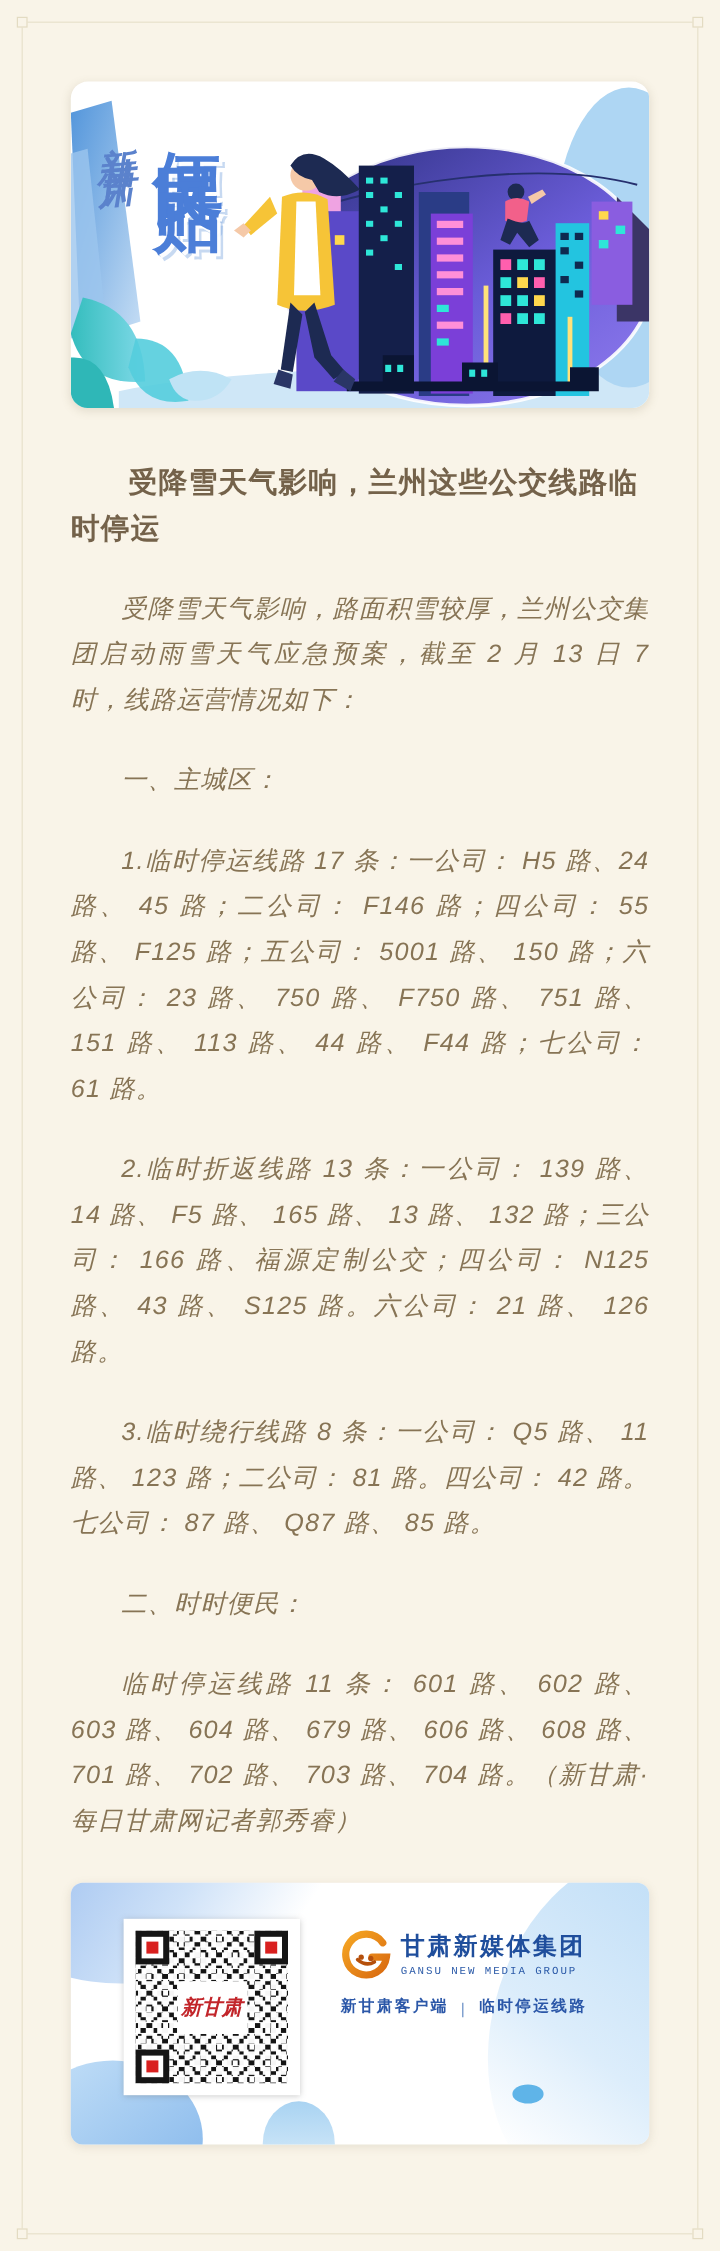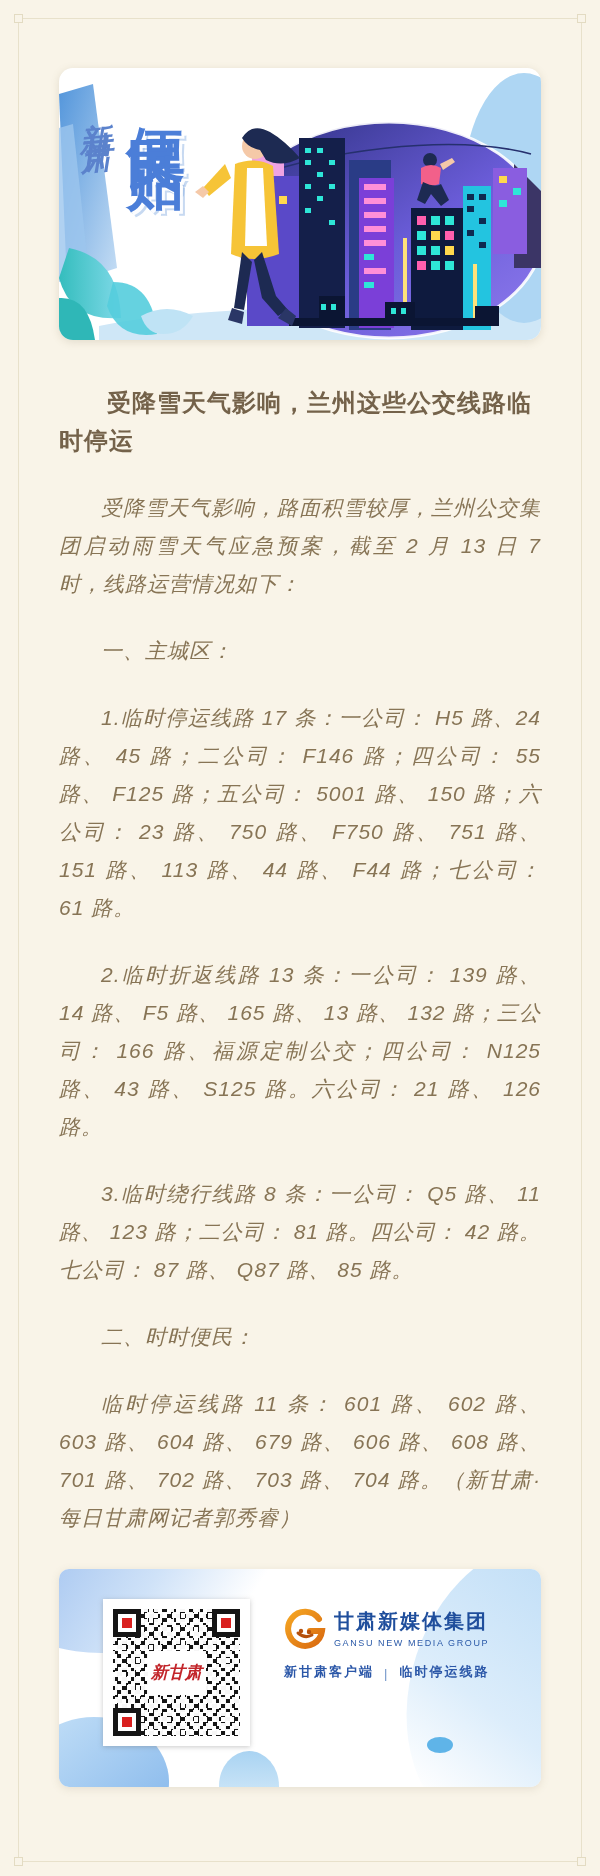--- a/index.html
+++ b/index.html
@@ -66,21 +66,21 @@
                display:flex; align-items:center; justify-content:center;
                font-family:"DejaVu Serif","Liberation Serif",serif; font-style:italic;
                font-weight:bold; font-size:17px; color:#c2252a; }
 
   .media-block { position:absolute; left:225px; top:38px; width:230px; }
   .logo-row { display:flex; align-items:center; }
   .org-names { margin-left:8px; }
   .org-name { font-size:20px; font-weight:bold; color:#1f4e9c; letter-spacing:2px;
               font-family:"Liberation Serif","DejaVu Serif",serif; }
   .org-name-en { font-size:9px; color:#2b5aa8; letter-spacing:1.6px; margin-top:3px;
-              font-family:Liberation Sans, sans-serif; }
+              font-family:Liberation Mono, monospace; }
   .channels { margin-top:14px; font-size:13px; color:#2b57a8; font-weight:bold; letter-spacing:2px;
               display:flex; align-items:flex-end; }
   .channels .div { margin:0 10px; color:#6f93c8; font-weight:normal; }
   .slogan { margin-top:13px; font-size:27px; font-weight:800; letter-spacing:1px;
             background:linear-gradient(90deg,#2f63d8 0%,#3a85e2 55%,#3fb9ea 100%);
             -webkit-background-clip:text; background-clip:text; color:#3576e0;
             -webkit-text-fill-color:transparent; text-shadow:none; }
 </style>
 </head>
 <body>

